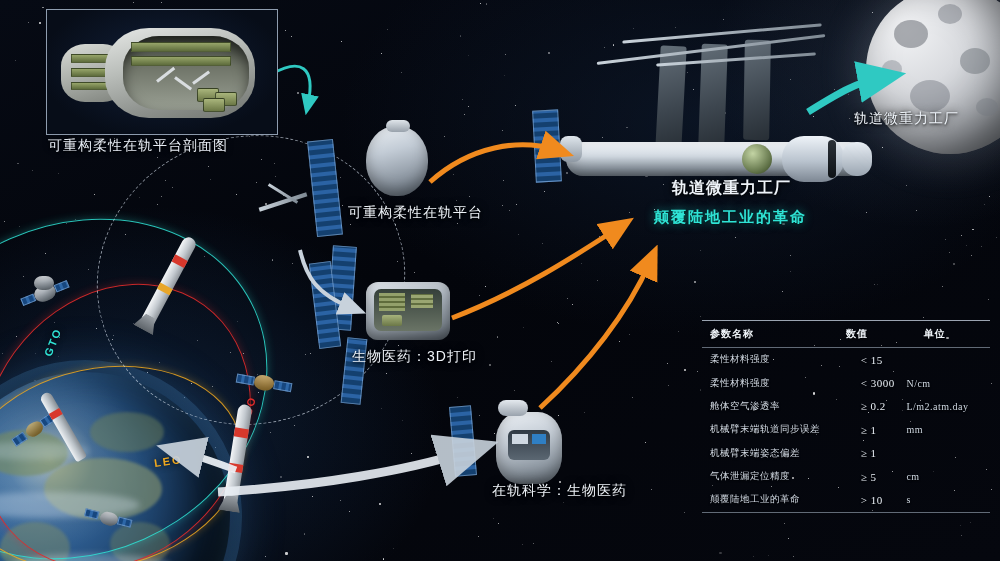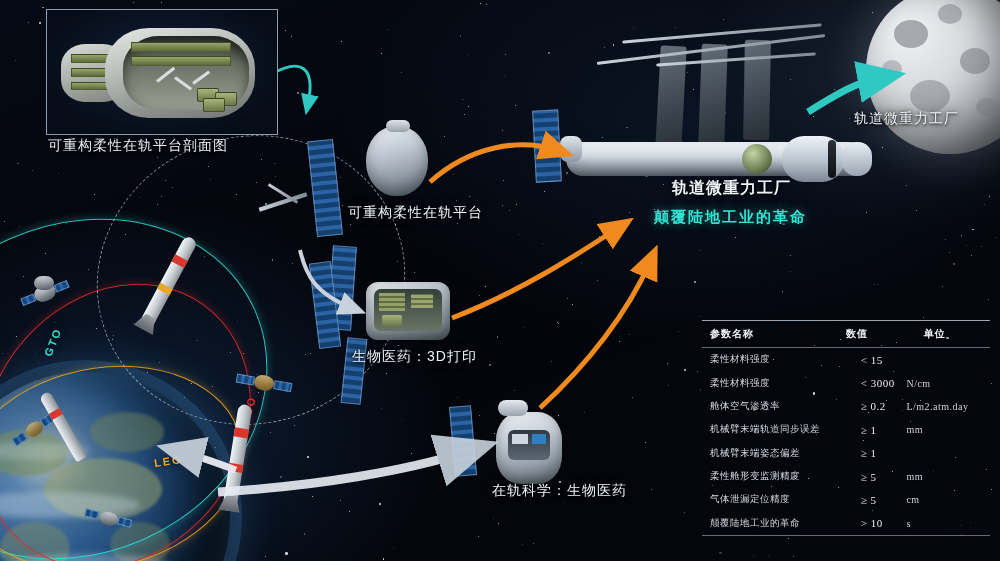--- a/index.html
+++ b/index.html
@@ -784,25 +784,20 @@
             <td class="c-name">机械臂末端轨道同步误差</td>
             <td class="c-val">≥ 1</td>
             <td class="c-unit">mm</td>
           </tr>
           <tr>
             <td class="c-name">机械臂末端姿态偏差</td>
             <td class="c-val">≥ 1</td>
             <td class="c-unit"></td>
           </tr>
           <tr>
-            <td class="c-name">柔性舱形变监测精度</td>
-            <td class="c-val">≥ 5</td>
-            <td class="c-unit">mm</td>
-          </tr>
-          <tr>
             <td class="c-name">气体泄漏定位精度</td>
             <td class="c-val">≥ 5</td>
             <td class="c-unit">cm</td>
           </tr>
           <tr>
             <td class="c-name">颠覆陆地工业的革命</td>
             <td class="c-val">&gt; 10</td>
             <td class="c-unit">s</td>
           </tr>
         </tbody>

